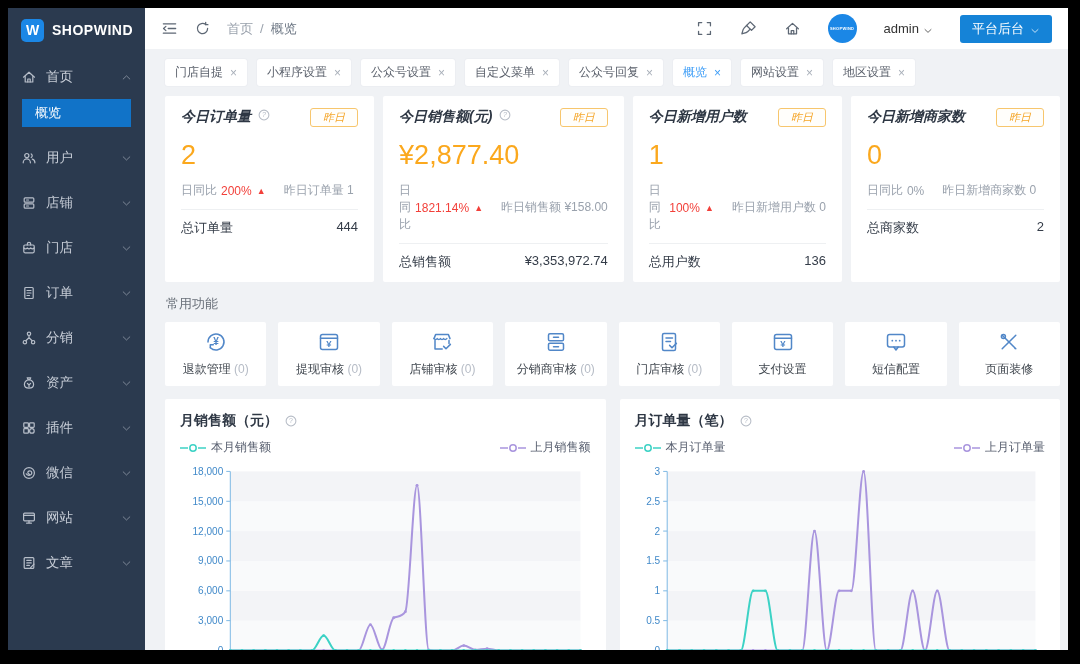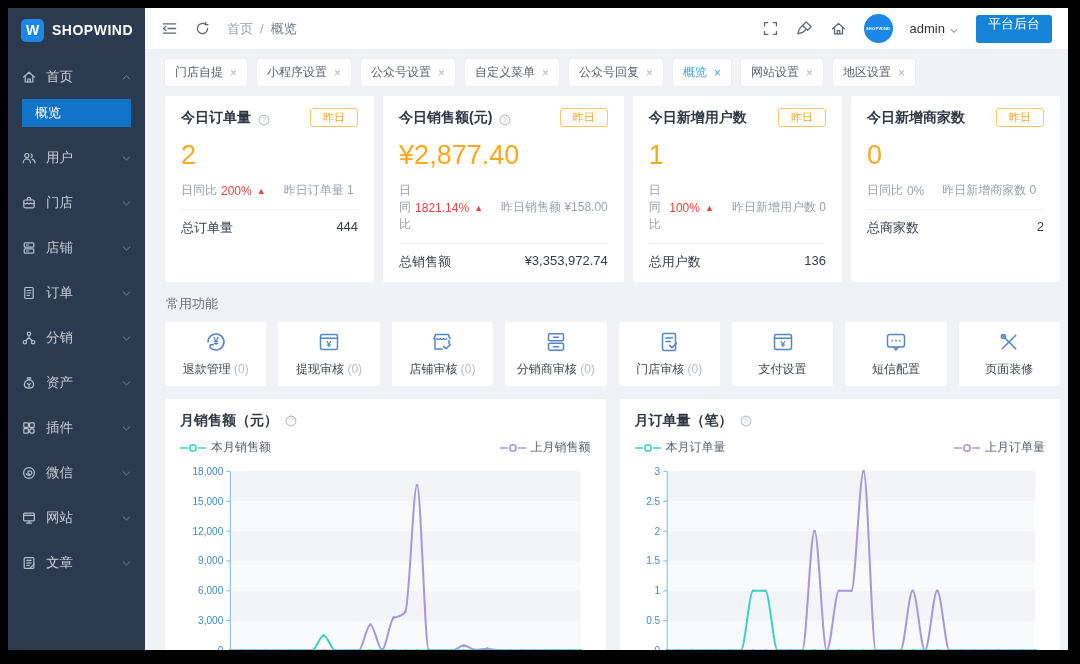--- a/index.html
+++ b/index.html
@@ -19,39 +19,39 @@
   .submenu-item{height:28px;margin:0 14px 8px 14px;background:#1173c8;color:#fff;font-size:13px;
     display:flex;align-items:center;padding-left:13px;cursor:pointer;}
   
   .main{flex:1;display:flex;flex-direction:column;min-width:0;}
   .topbar{height:41px;background:#fff;display:flex;align-items:center;padding:0 16px;flex-shrink:0;}
   .tb-icon{width:17px;height:17px;color:#5d6774;cursor:pointer;}
   .tb-icon svg{width:100%;height:100%;}
   .tb-left{display:flex;align-items:center;gap:16px;}
   .breadcrumb{font-size:13px;color:#99a1ac;display:flex;gap:7px;align-items:center;}
   .breadcrumb .cur{color:#6e7885;}
-  .tb-right{margin-left:auto;display:flex;align-items:center;gap:17px;}
+  .tb-right{margin-left:auto;display:flex;align-items:center;gap:27px;}
   .avatar{width:29px;height:29px;border-radius:50%;background:#1b87e6;color:#fff;display:flex;align-items:center;
     justify-content:center;font-size:4px;font-weight:bold;letter-spacing:.3px;cursor:pointer;}
   .admin{font-size:13px;color:#333;display:flex;align-items:center;gap:4px;cursor:pointer;}
   .admin .chev,.role-btn .chev{width:10px;height:10px;}
   .chev svg{width:100%;height:100%;}
   .role-btn{background:#1583d7;color:#fff;font-size:13px;height:28px;padding:0 12px;border-radius:3px;
-    display:flex;align-items:center;gap:6px;cursor:pointer;border:none;flex-direction:column;}
+    display:flex;align-items:center;gap:6px;cursor:pointer;border:none;}
   
   .content{flex:1;overflow:hidden;padding:0 8px 0 20px;display:flex;flex-direction:column;}
   .tabsbar{display:flex;gap:10px;padding:10px 0 10px 0;flex-shrink:0;}
   .chip{background:#fff;border-radius:3px;padding:5px 10px;font-size:12px;color:#595f6a;display:flex;gap:7px;
     align-items:center;cursor:pointer;box-shadow:0 0 0 1px #eceef2;}
   .chip .x{color:#a8afb9;font-size:12px;line-height:1;}
   .chip.active{color:#3f9ef7;}
   .chip.active .x{color:#3f9ef7;}
   .stats{display:grid;grid-template-columns:repeat(4,1fr);gap:9px;margin:0 0 13px 0;}
   .card{background:#fff;border-radius:2px;padding:12px 16px 6px 16px;}
-  .card-head{display:flex;align-items:flex-end;font-size:14px;font-weight:bold;color:#2e3744;}
+  .card-head{display:flex;align-items:flex-start;font-size:14px;font-weight:bold;color:#2e3744;font-style:italic;}
   .help{width:14px;height:14px;color:#b6bcc6;margin-left:6px;font-weight:normal;flex-shrink:0;}
   .help svg{width:100%;height:100%;}
   .badge{margin-left:auto;font-size:11px;color:#f5a62a;border:1px solid #f7c66d;border-radius:3px;
     padding:1px 12px;font-weight:normal;background:#fffefb;cursor:pointer;}
   .value{color:#fba81d;font-size:27px;margin:13px 0 11px 0;font-weight:500;}
   .compare{font-size:12px;color:#9aa2ad;display:flex;align-items:center;gap:4px;padding-bottom:10px;}
   .cmp-val{color:#9aa2ad;}
   .cmp-val.red{color:#f2403a;}
   .tri{color:#f2403a;font-size:9px;margin-left:1px;}
   .yest{margin-left:14px;white-space:nowrap;}
@@ -102,36 +102,36 @@
               <path d="M10.2 3.9a2.1 2.1 0 0 1 0 3.6"></path>
               <path d="M11.3 9.2c1.6.4 2.6 1.8 2.6 3.6"></path>
             </svg></span>
           <span>用户</span>
           <span class="chev"><svg viewBox="0 0 16 16" fill="none" stroke="currentColor" stroke-width="1.2" stroke-linecap="round" stroke-linejoin="round">
               <path d="M3.2 5.6 8 10.2l4.8-4.6"></path>
             </svg></span>
         </div>
         <div class="menu-item">
           <span class="mi-icon"><svg viewBox="0 0 16 16" fill="none" stroke="currentColor" stroke-width="1.2" stroke-linecap="round" stroke-linejoin="round">
+              <rect x="3.2" y="2.8" width="9.6" height="4.4" rx="1"></rect>
+              <rect x="3.2" y="8.8" width="9.6" height="4.4" rx="1"></rect>
+              <path d="M5.5 5h2M5.5 11h2"></path>
+            </svg></span>
+          <span>店铺</span>
+          <span class="chev"><svg viewBox="0 0 16 16" fill="none" stroke="currentColor" stroke-width="1.2" stroke-linecap="round" stroke-linejoin="round">
+              <path d="M3.2 5.6 8 10.2l4.8-4.6"></path>
+            </svg></span>
+        </div>
+        <div class="menu-item">
+          <span class="mi-icon"><svg viewBox="0 0 16 16" fill="none" stroke="currentColor" stroke-width="1.2" stroke-linecap="round" stroke-linejoin="round">
               <rect x="2.8" y="5" width="10.4" height="7.8" rx="1.2"></rect>
               <path d="M2.8 8c1.2 1.1 2.3 1.1 3.5 0 1.2 1.1 2.2 1.1 3.4 0 1.2 1.1 2.3 1.1 3.5 0"></path>
               <path d="M6.3 5V4a1.7 1.7 0 0 1 3.4 0v1"></path>
             </svg></span>
           <span>门店</span>
-          <span class="chev"><svg viewBox="0 0 16 16" fill="none" stroke="currentColor" stroke-width="1.2" stroke-linecap="round" stroke-linejoin="round">
-              <path d="M3.2 5.6 8 10.2l4.8-4.6"></path>
-            </svg></span>
-        </div>
-        <div class="menu-item">
-          <span class="mi-icon"><svg viewBox="0 0 16 16" fill="none" stroke="currentColor" stroke-width="1.2" stroke-linecap="round" stroke-linejoin="round">
-              <rect x="3.2" y="2.8" width="9.6" height="4.4" rx="1"></rect>
-              <rect x="3.2" y="8.8" width="9.6" height="4.4" rx="1"></rect>
-              <path d="M5.5 5h2M5.5 11h2"></path>
-            </svg></span>
-          <span>店铺</span>
           <span class="chev"><svg viewBox="0 0 16 16" fill="none" stroke="currentColor" stroke-width="1.2" stroke-linecap="round" stroke-linejoin="round">
               <path d="M3.2 5.6 8 10.2l4.8-4.6"></path>
             </svg></span>
         </div>
         <div class="menu-item">
           <span class="mi-icon"><svg viewBox="0 0 16 16" fill="none" stroke="currentColor" stroke-width="1.2" stroke-linecap="round" stroke-linejoin="round">
               <rect x="3.8" y="2.5" width="8.4" height="11" rx="1"></rect>
               <path d="M6 5.5h4M6 8h4M6 10.5h2.5"></path>
             </svg></span>
           <span>订单</span>

